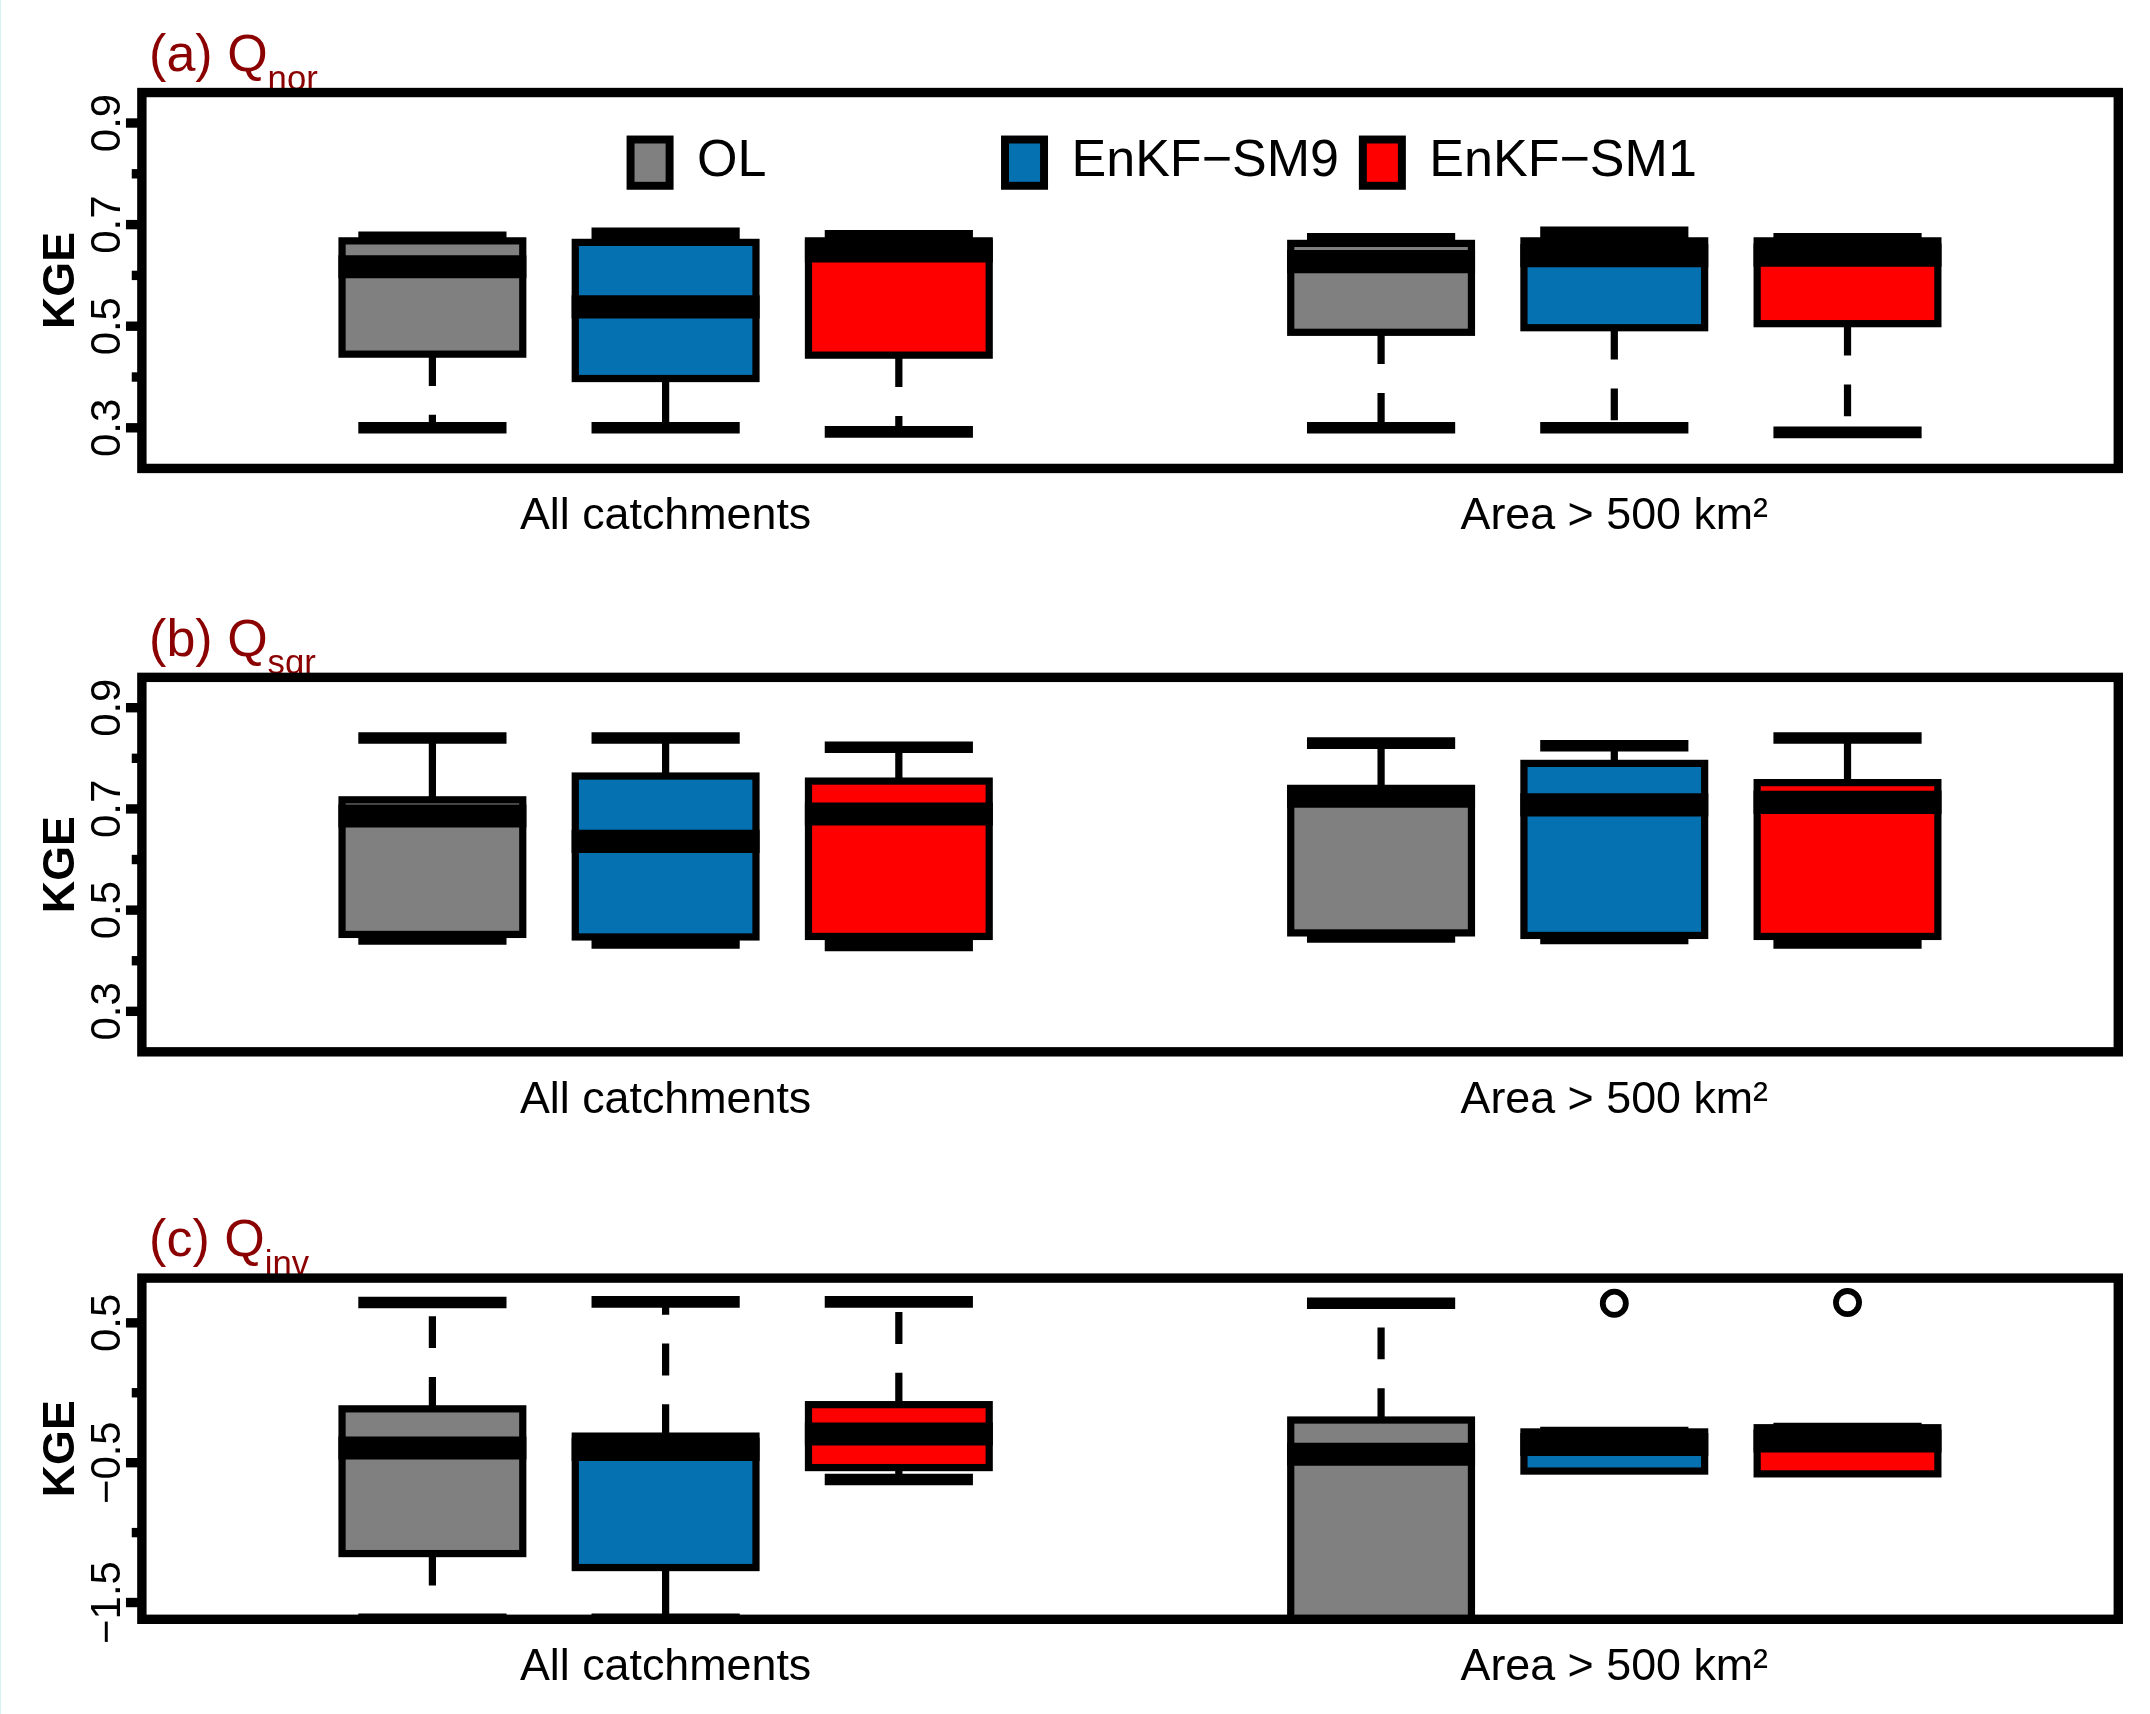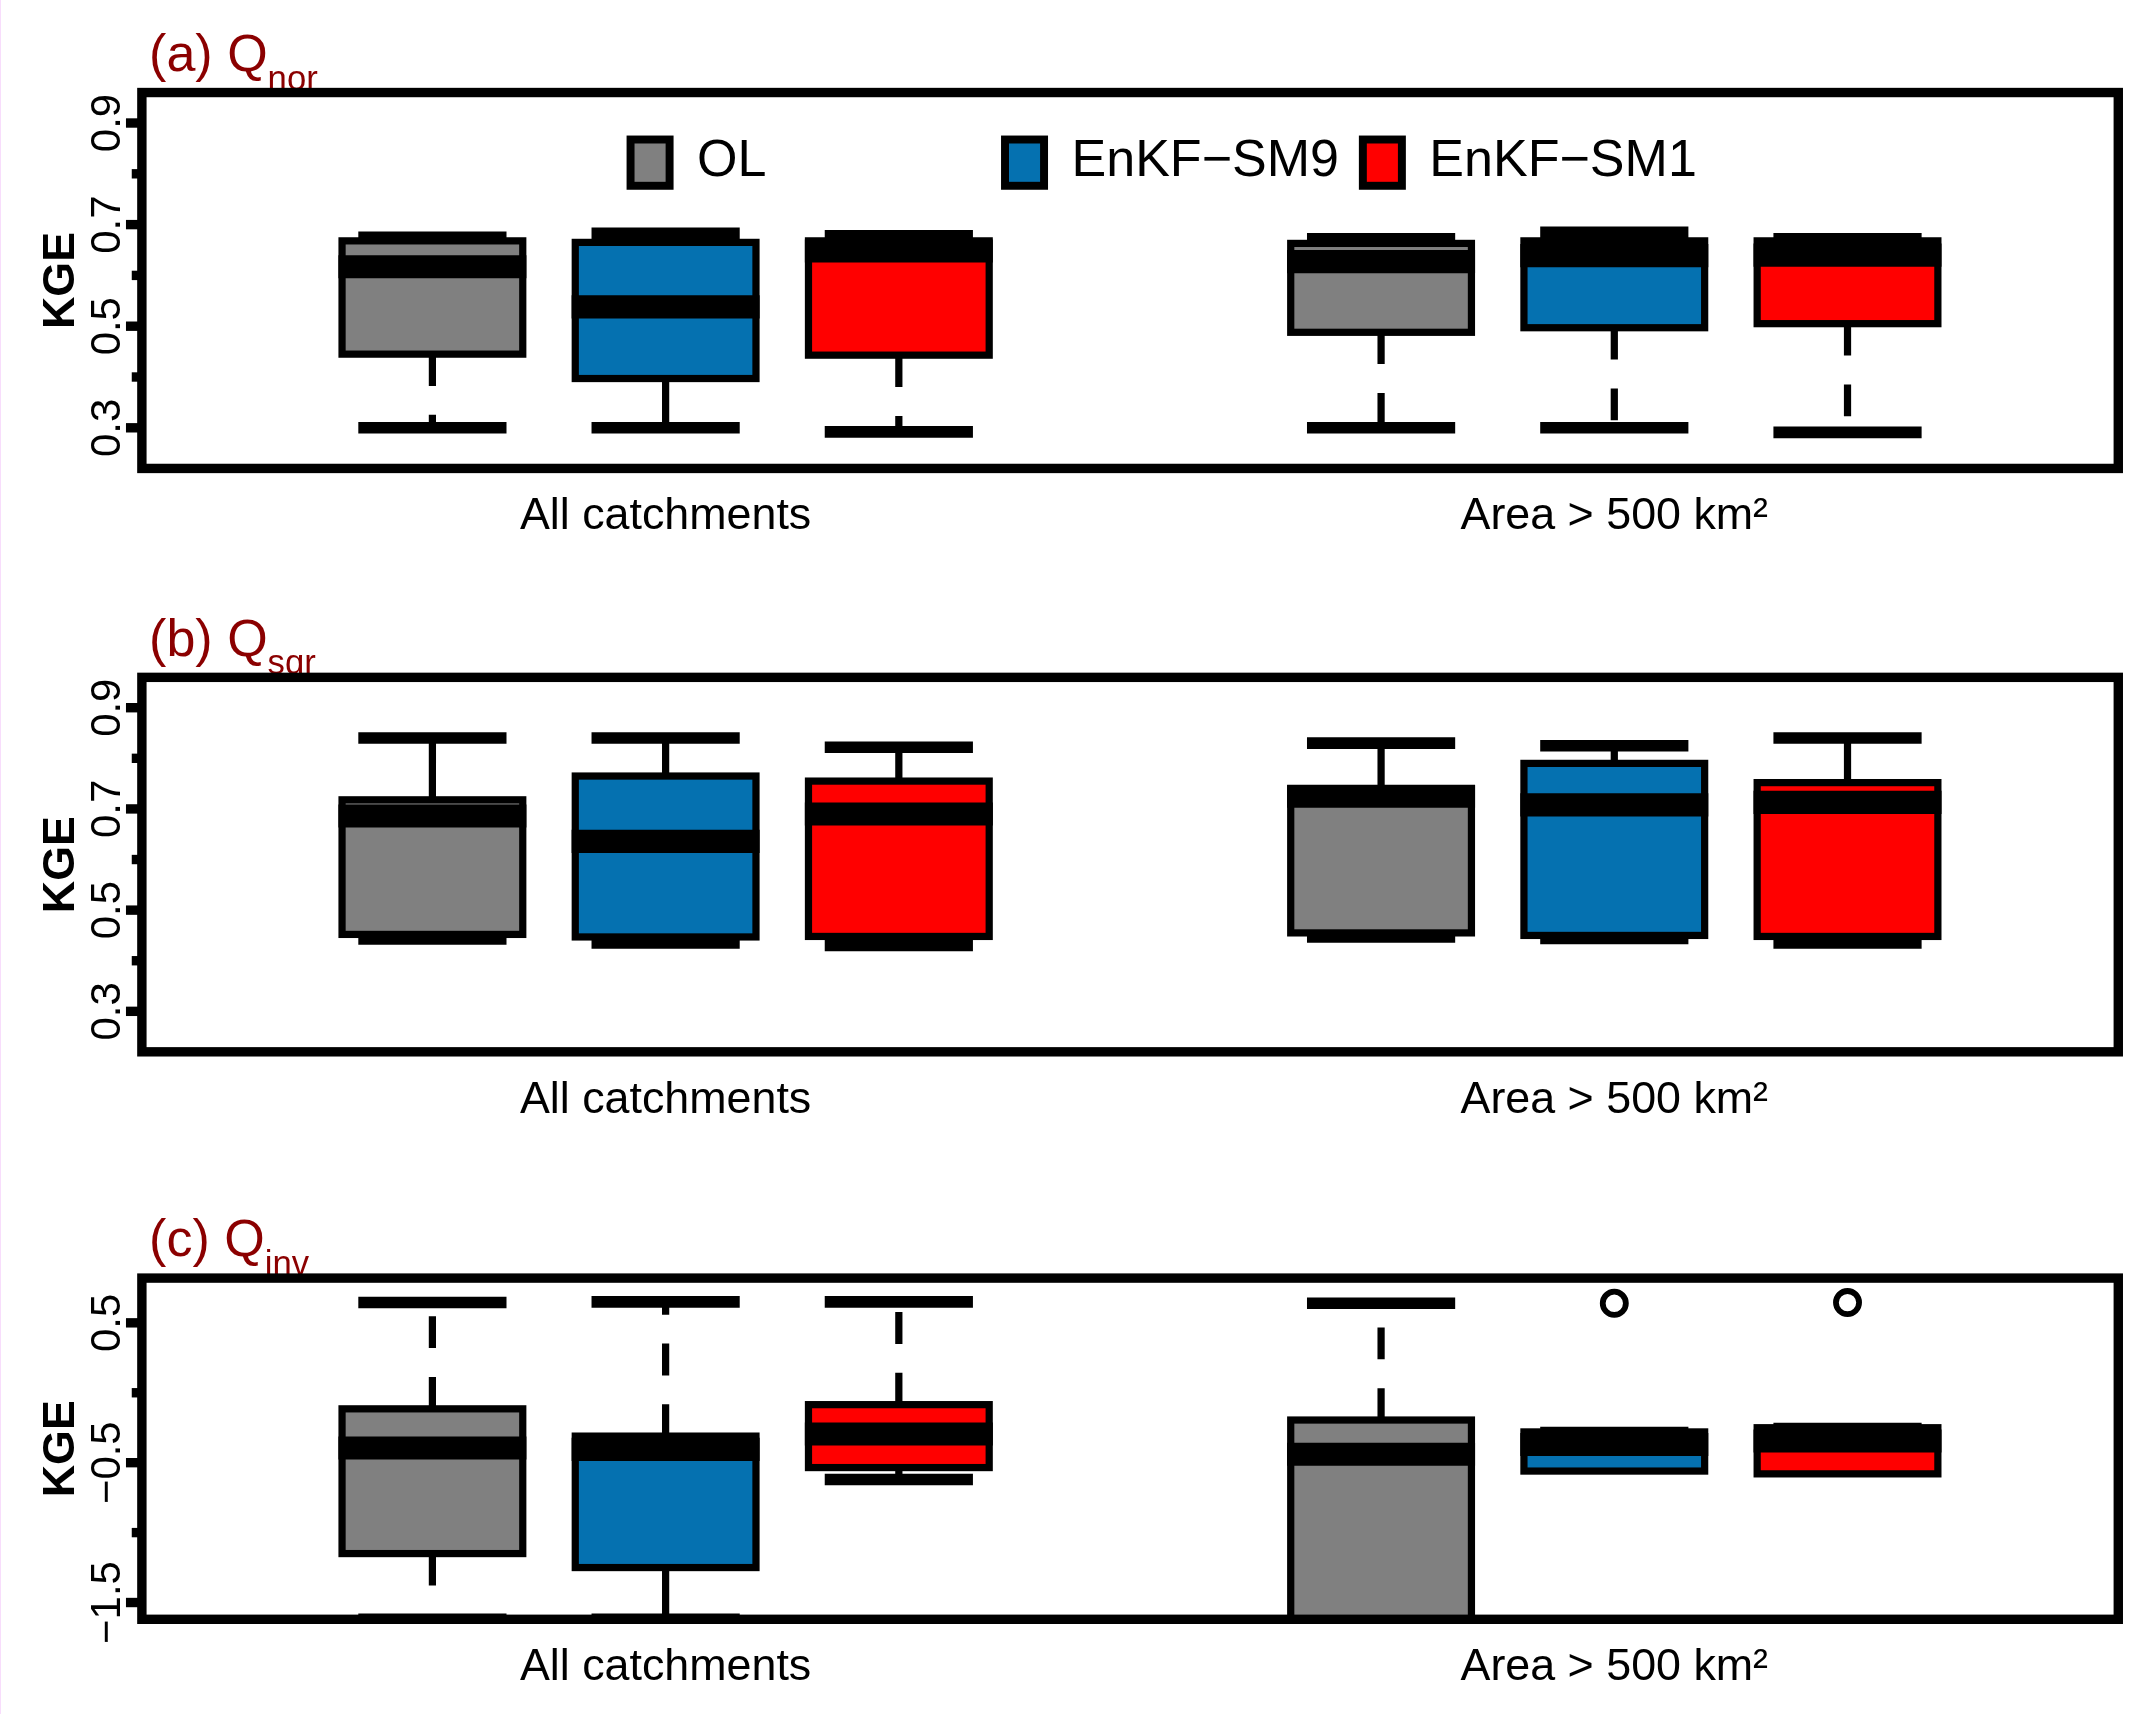--- a/index.html
+++ b/index.html
@@ -1,17 +1,17 @@
 <!DOCTYPE html>
 <html style="font-size:11.6px"><head>
 <meta charset="utf-8">
 <style>
   html,body{margin:0;padding:0;background:#ffffff;}
   body{width:2151px;height:1714px;font-family:"Liberation Sans",sans-serif;overflow:hidden;}
-  #figure{position:relative;width:1900px;height:1714px;background:#d946ef;}
+  #figure{position:relative;width:1900px;height:1714px;background:#14b8a6;}
   svg{display:block;}
   text{font-family:"Liberation Sans",sans-serif;fill:#000;}
   .tick-label{font-size:58px;}
   .axis-title{font-size:62px;font-weight:bold;}
   .panel-title{font-size:72px;fill:#8B0000;}
   .cat-label{font-size:62px;}
   .legend-label{font-size:72px;}
 </style>
 </head>
 <body>

